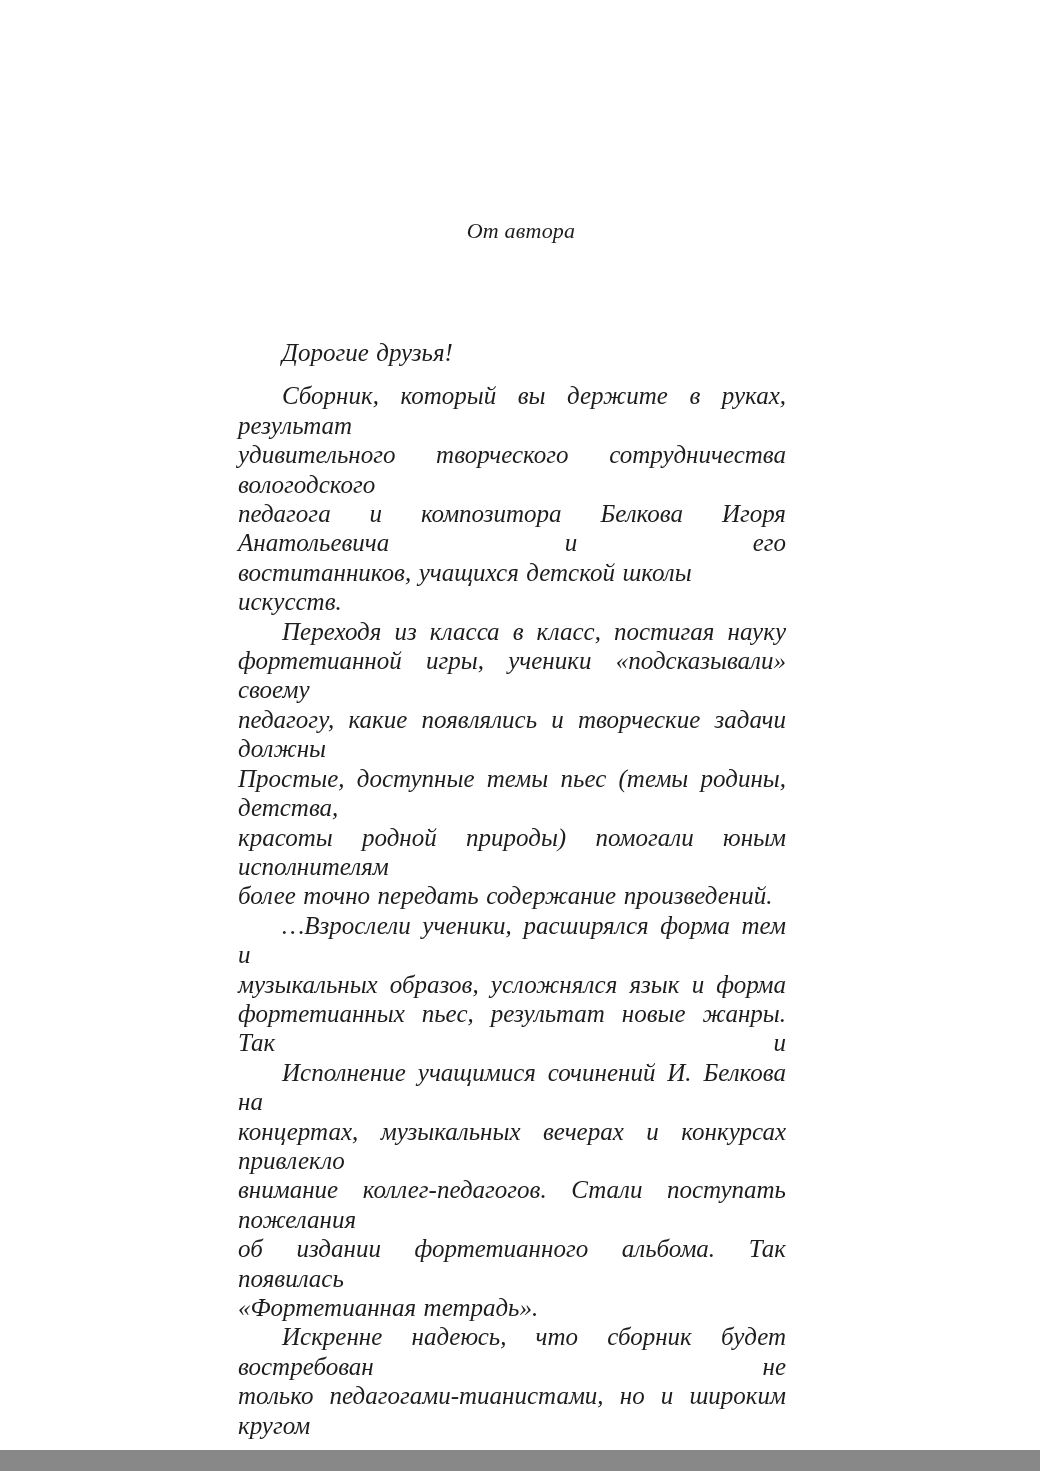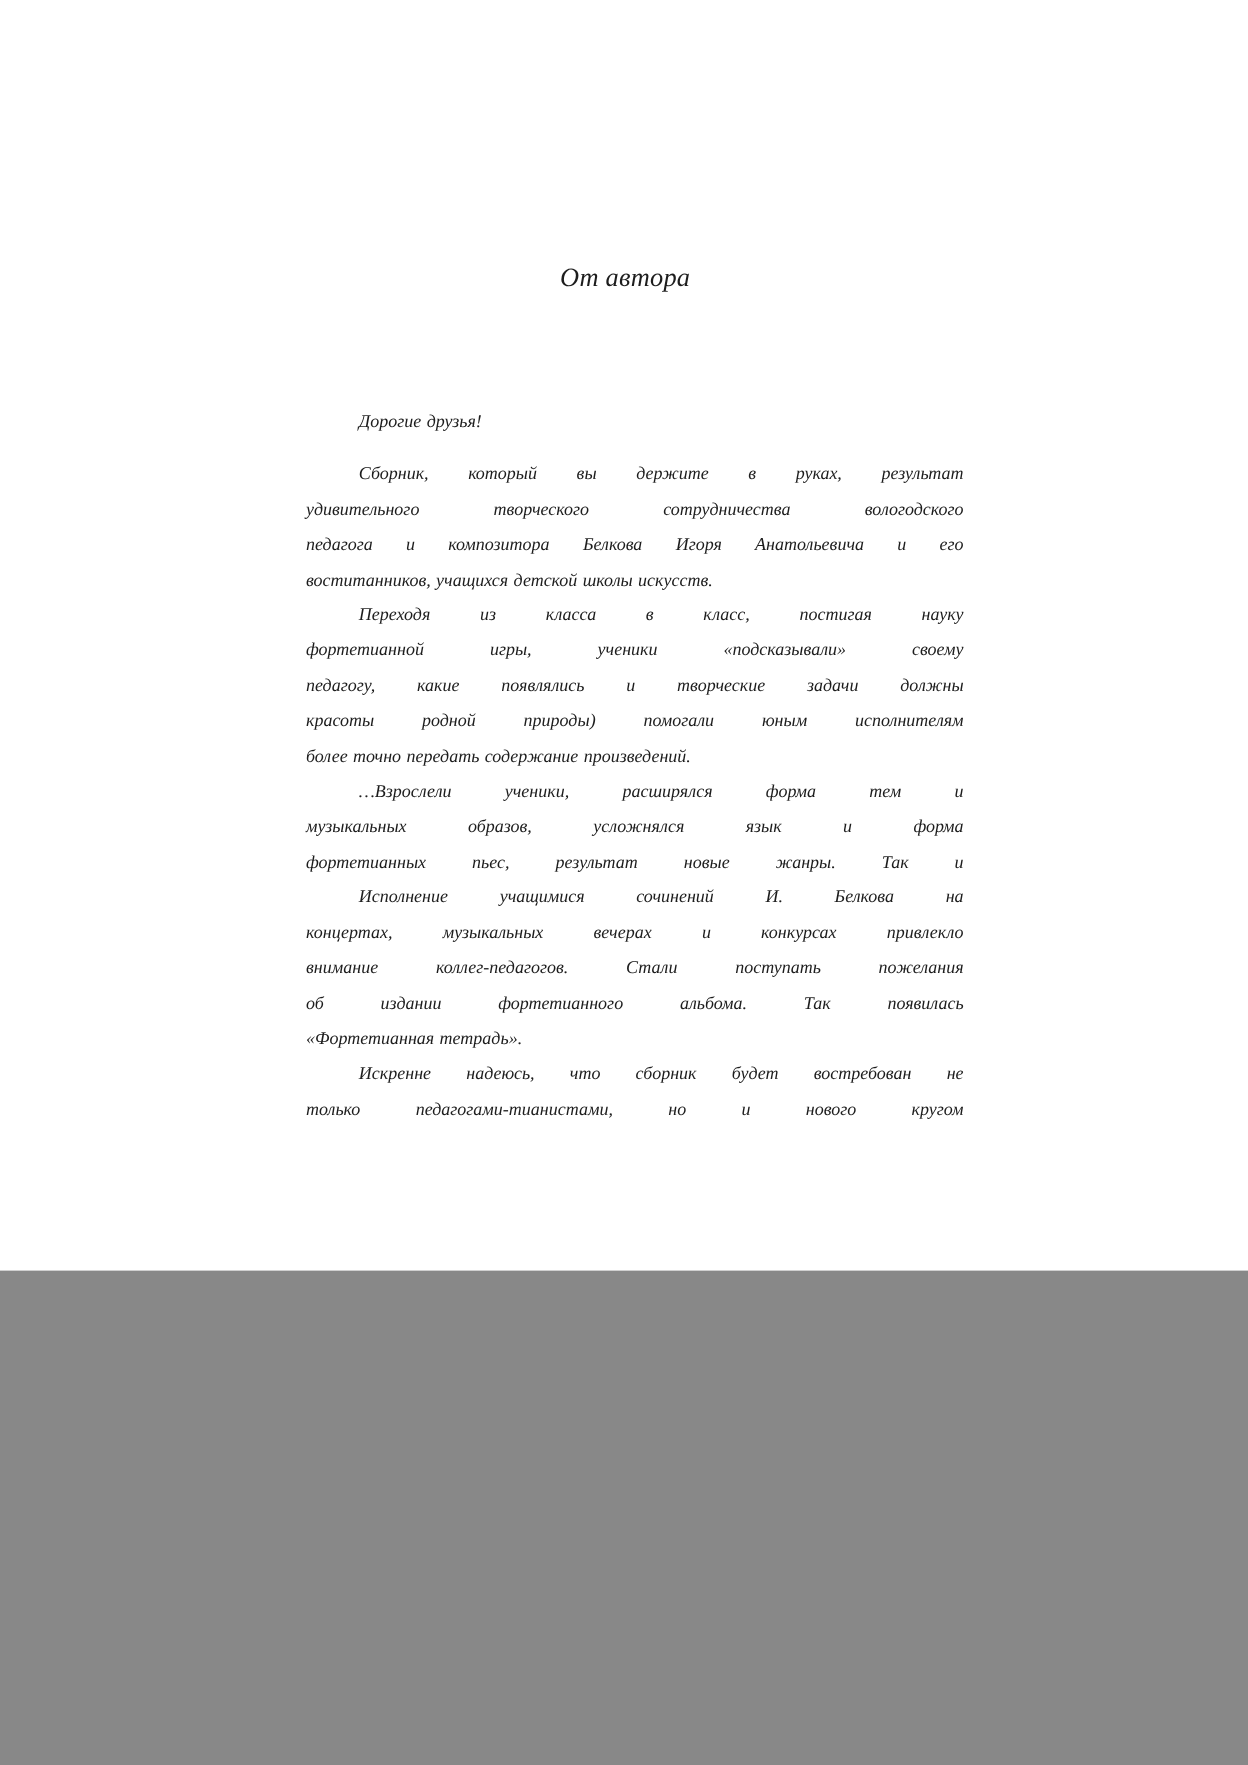--- a/index.html
+++ b/index.html
@@ -1,41 +1,41 @@
 <!DOCTYPE html>
 <html><head>
 <meta charset="utf-8">
 <style>
   html, body { margin: 0; padding: 0; background: #888; }
   .page {
     position: relative;
     width: 1040px;
-    height: 1059px;
+    height: 1450px;
     background: #ffffff;
     font-family: "Liberation Serif", "DejaVu Serif", serif;
     font-style: italic;
     color: #1d1d1d;
     overflow: hidden;
   }
   .doc-title {
     position: absolute;
     top: 216px;
     left: 247px;
     width: 548px;
     text-align: center;
     font-size: 22px;
     line-height: 29px;
     letter-spacing: 0.2px;
   }
   .textblock {
     position: absolute;
-    left: 255px;
+    left: 238px;
     top: 338px;
     width: 548px;
-    font-size: 15px;
+    font-size: 25px;
     line-height: 29.4px;
   }
   .line {
     text-align: justify;
     text-align-last: justify;
     word-spacing: 0.05em;
   }
   .line.last {
     text-align: left;
     text-align-last: left;
@@ -58,37 +58,38 @@
       <div class="line indent">Сборник, который вы держите в руках, результат</div>
       <div class="line">удивительного творческого сотрудничества вологодского</div>
       <div class="line">педагога и композитора Белкова Игоря Анатольевича и его</div>
       <div class="line last">воститанников, учащихся детской школы искусств.</div>
     </div>
 
     <div>
       <div class="line indent">Переходя из класса в класс, постигая науку</div>
       <div class="line">фортетианной игры, ученики «подсказывали» своему</div>
       <div class="line">педагогу, какие появлялись и творческие задачи должны</div>
+      <div class="line">Простые, доступные темы пьес (темы родины, детства,</div>
       <div class="line">красоты родной природы) помогали юным исполнителям</div>
       <div class="line last">более точно передать содержание произведений.</div>
     </div>
 
     <div>
       <div class="line indent">…Взрослели ученики, расширялся форма тем и</div>
       <div class="line">музыкальных образов, усложнялся язык и форма</div>
       <div class="line">фортетианных пьес, результат новые жанры. Так и</div>
     </div>
 
     <div>
       <div class="line indent">Исполнение учащимися сочинений И. Белкова на</div>
       <div class="line">концертах, музыкальных вечерах и конкурсах привлекло</div>
       <div class="line">внимание коллег-педагогов. Стали поступать пожелания</div>
       <div class="line">об издании фортетианного альбома. Так появилась</div>
       <div class="line last">«Фортетианная тетрадь».</div>
     </div>
 
     <div>
       <div class="line indent">Искренне надеюсь, что сборник будет востребован не</div>
-      <div class="line">только педагогами-тианистами, но и нового кругом</div>
+      <div class="line">только педагогами-тианистами, но и широким кругом</div>
     </div>
 
   </div>
 </div>
 
 </body></html>

